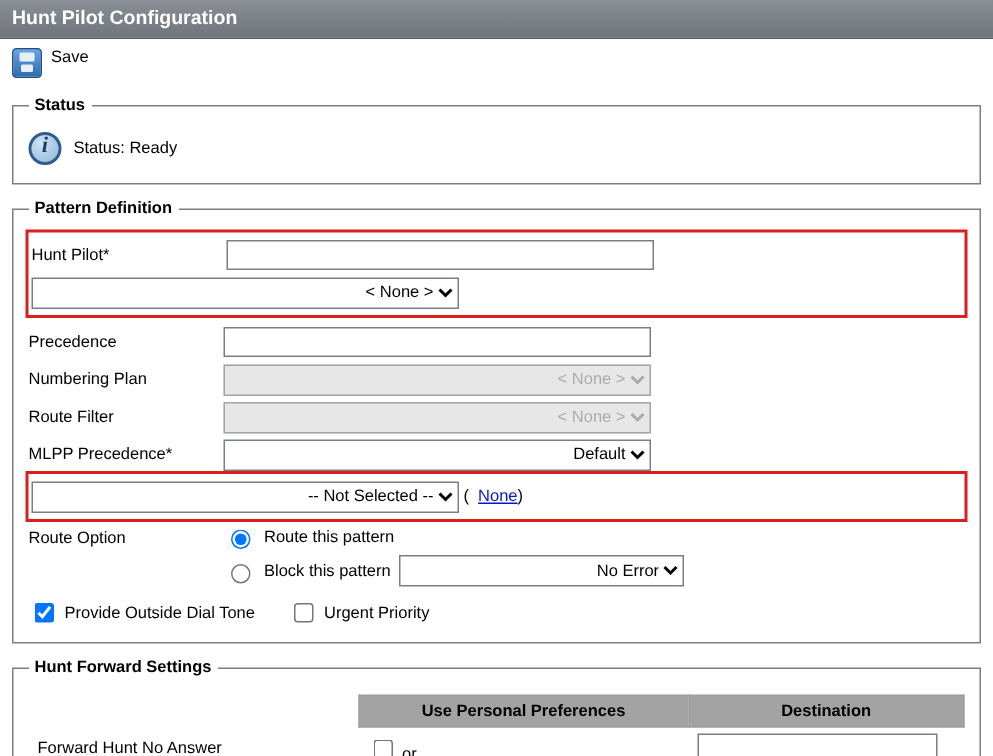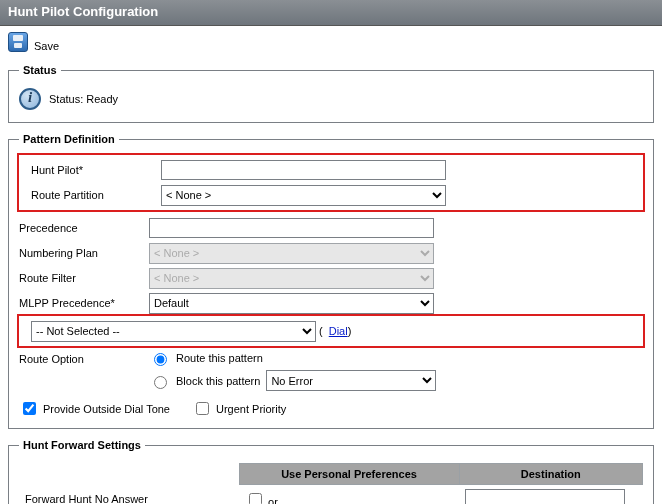--- a/index.html
+++ b/index.html
@@ -15,21 +15,21 @@
     background: linear-gradient(to bottom, #8a8f94 0%, #6e757c 100%);
     color: #fff;
     font-weight: bold;
     font-size: 13px;
     padding: 4px 8px 6px 8px;
     border-bottom: 1px solid #555;
   }
   .toolbar {
     padding: 6px 8px 6px 8px;
     display: flex;
-    align-items: flex-end;
+    align-items: flex-start;
     gap: 6px;
   }
   .save-icon {
     width: 20px;
     height: 20px;
     background: linear-gradient(to bottom, #6aa6e6 0%, #2d6ab0 100%);
     border: 1px solid #1e4f86;
     border-radius: 3px;
     position: relative;
   }
@@ -102,30 +102,31 @@
     font-size: 11px;
     font-family: inherit;
     border: 1px solid #7a7f85;
   }
   select {
     height: 21px;
     font-size: 11px;
     font-family: inherit;
     border: 1px solid #7a7f85;
     background: #fff;
+    text-align: right;
   }
   select.disabled {
     background: #dedede;
     color: #888;
   }
   .w285 { width: 285px; }
-  .w170 { width: 170px; }
+  .w170 { width: 190px; }
   .hl-red-box {
     border: 2px solid #db1e1e;
-    padding: 2px 2px 2px 12px;
+    padding: 2px 2px 2px 2px;
     margin: -2px -2px -2px -2px;
   }
   .hl1 {  margin-bottom: 4px; }
   .edit-link {
     color: #0018c8;
     text-decoration: underline;
     margin-left: 6px;
     cursor: pointer;
   }
   .paren { color: #000; }
@@ -178,21 +179,20 @@
 
 <fieldset>
   <legend>Pattern Definition</legend>
 
   <div class="hl-red-box hl1">
     <div class="form-row">
       <span class="form-label req">Hunt Pilot</span>
       <input type="text" class="w285" value="" style="">
     </div>
     <div class="form-row">
-      <span class="form-label">Route Partition</span>
       <select class="w285">
         <option>&lt; None &gt;</option>
       </select>
     </div>
   </div>
 
   <div class="form-row">
     <span class="form-label">Precedence</span>
     <input type="text" class="w285" value="" style="">
   </div>
@@ -217,21 +217,21 @@
       <option>Default</option>
     </select>
   </div>
 
   <div class="hl-red-box">
     <div class="form-row">
       <select class="w285">
         <option>-- Not Selected --</option>
       </select>
       <span class="paren">&nbsp;(</span>
-        <span class="edit-link">Dial</span>
+        <span class="edit-link">None</span>
         <span class="paren">)</span>
     </div>
   </div>
 
   <div class="form-row" style="align-items:flex-start; margin-top:4px;">
     <span class="form-label" style="padding-top:3px;">Route Option</span>
     <div class="radio-col">
       <div class="radio-line">
         <input type="radio" name="ro" checked="" style="">
         <span>Route this pattern</span>

